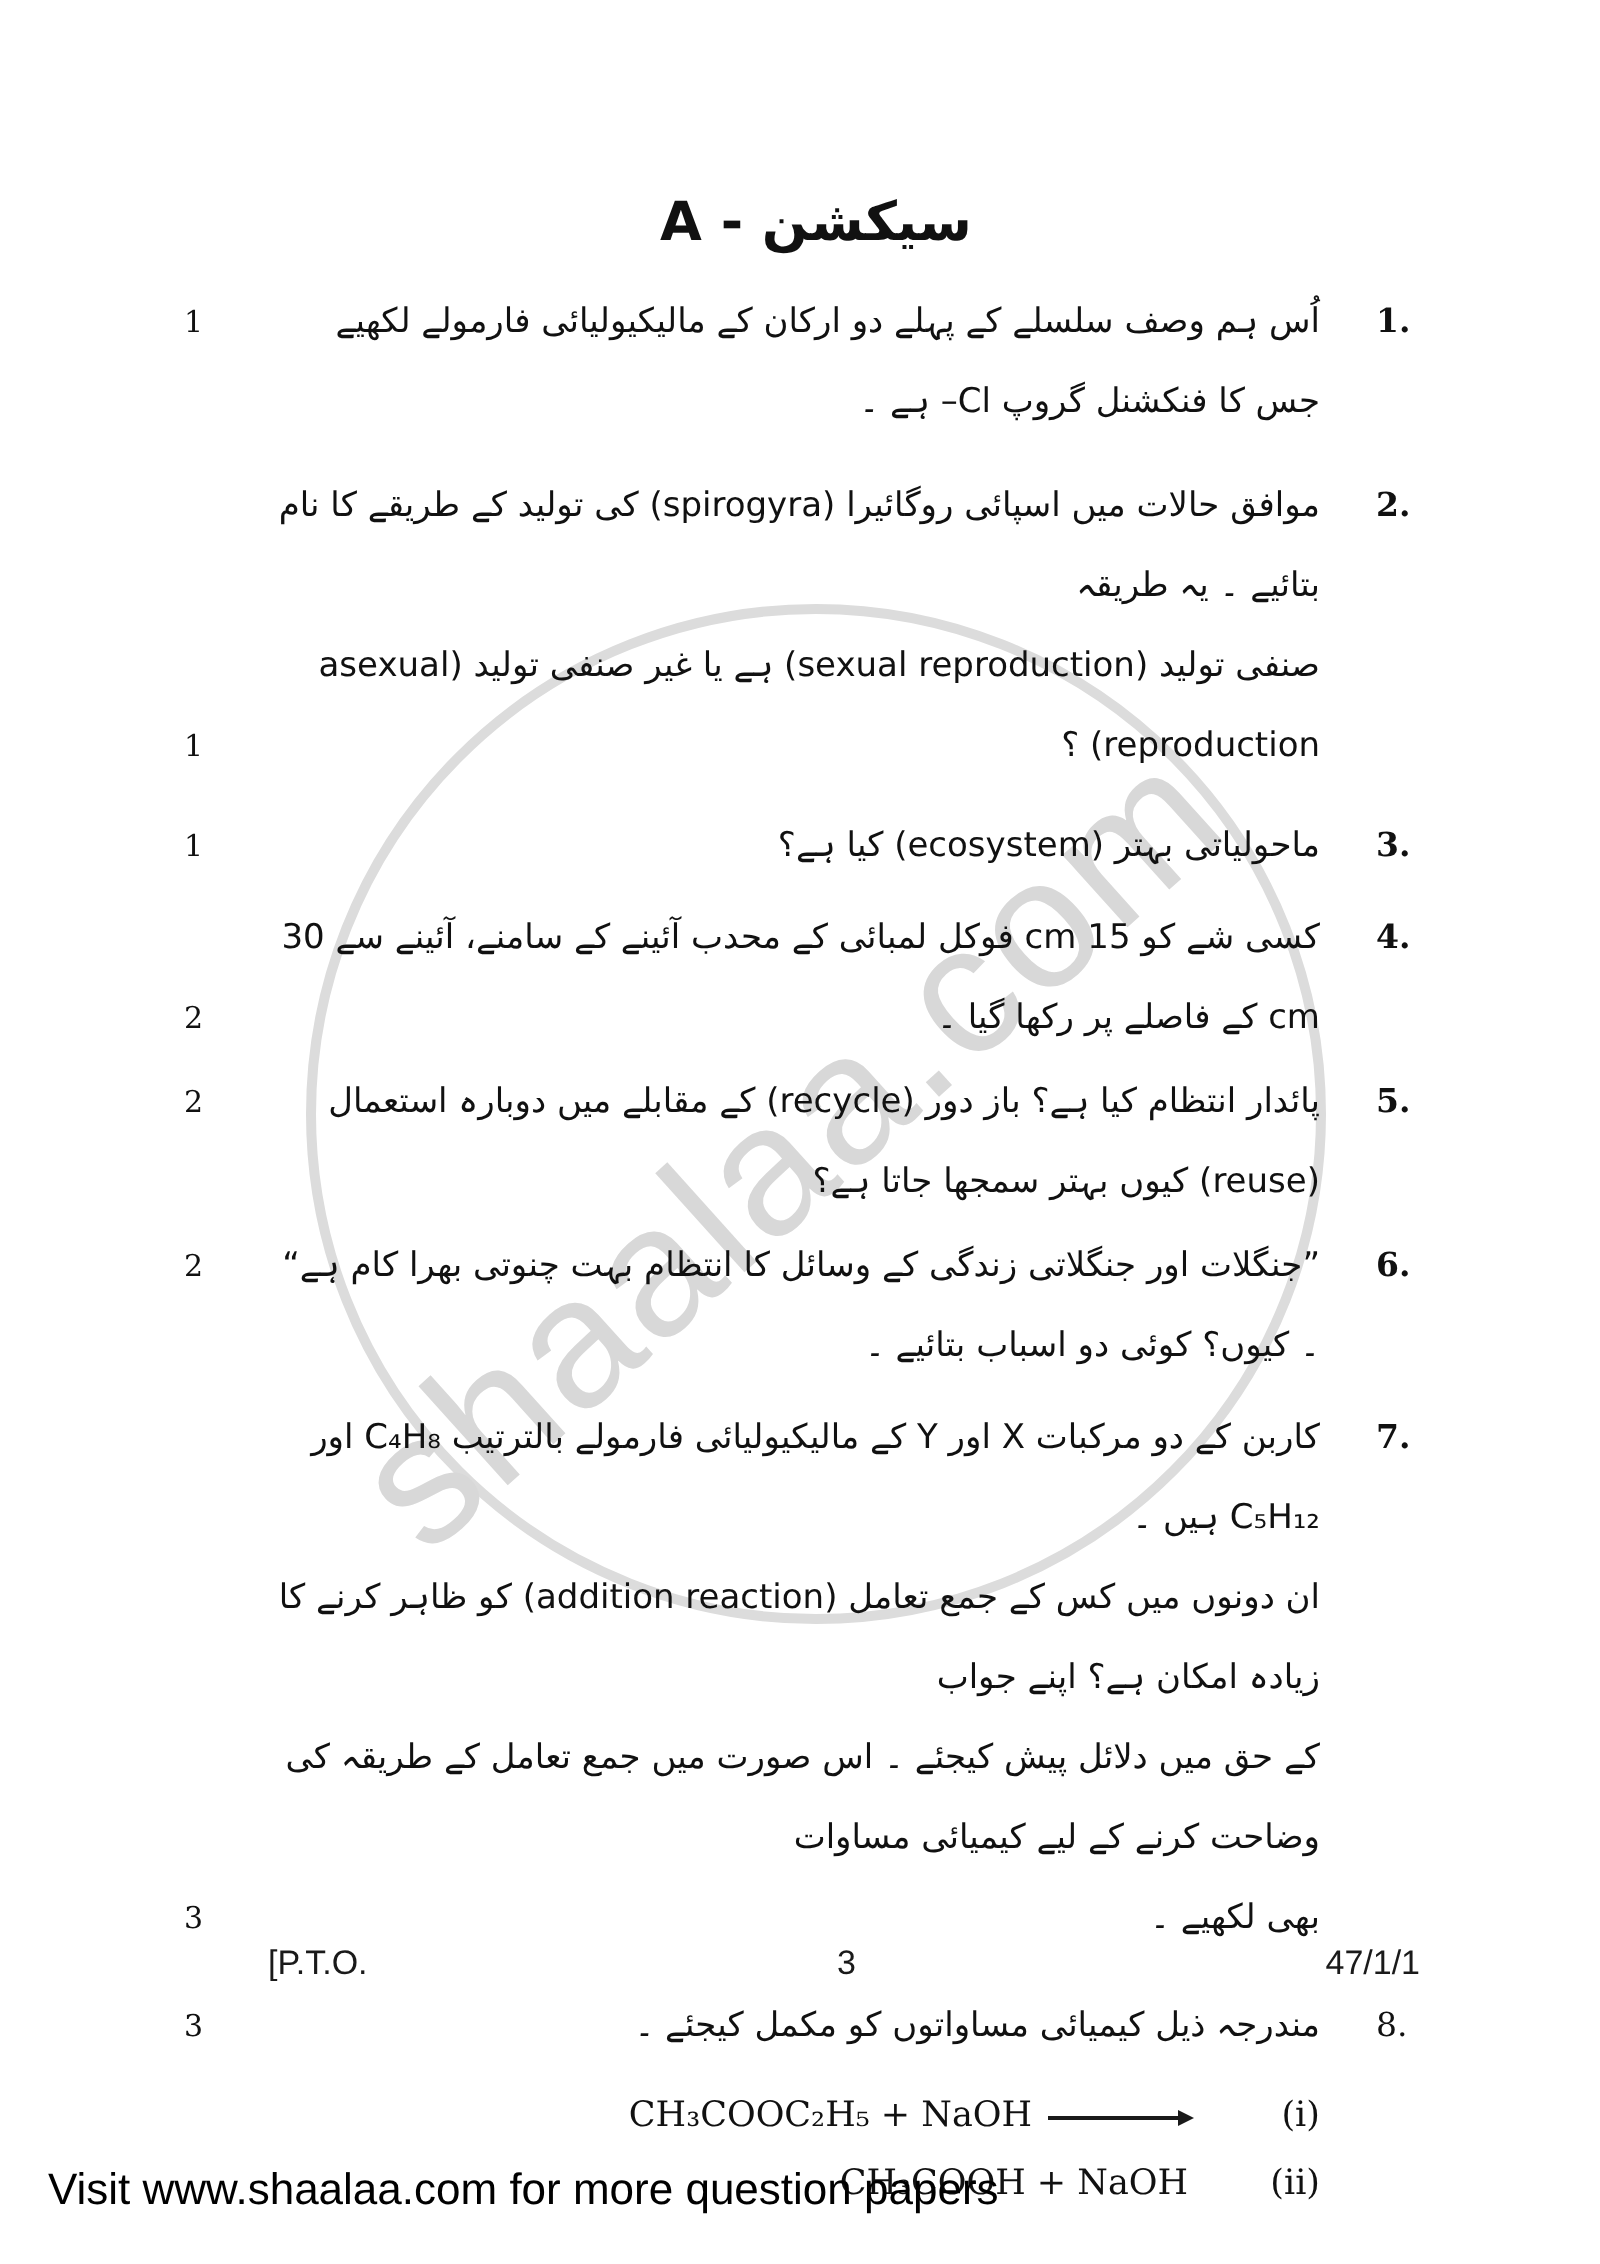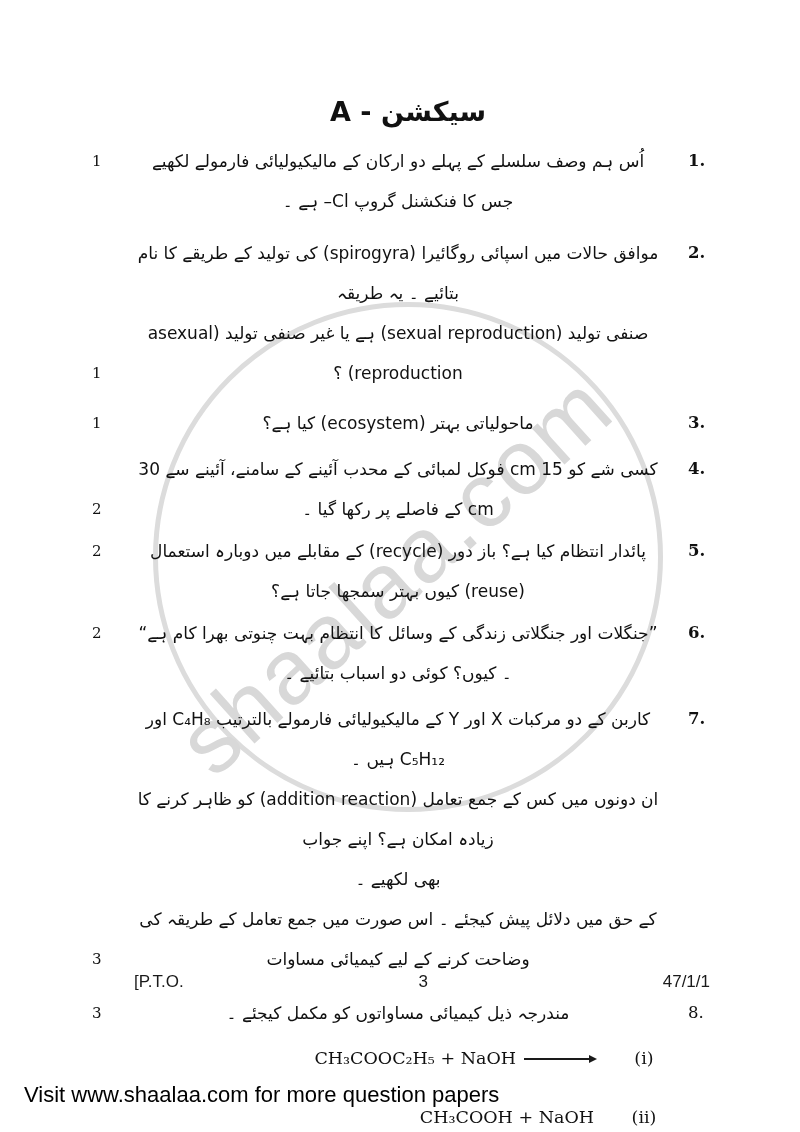--- a/index.html
+++ b/index.html
@@ -24,21 +24,21 @@
     margin:96px 0 0 0;text-align:center;font-size:27px;font-weight:700;
     font-family:"DejaVu Sans",sans-serif;
   }
   .q-row{display:flex;align-items:flex-start;}
   .q-marks{
     flex:0 0 44px;width:44px;font-family:"DejaVu Serif",serif;font-size:15px;
     line-height:40px;text-align:left;
   }
   .mark-bottom{align-self:flex-end;}
   .q-text{
-    flex:1 1 auto;text-align:center;font-size:17px;line-height:40px;
+    flex:1 1 auto;text-align:right;font-size:17px;line-height:40px;
     font-family:"DejaVu Sans",sans-serif;
   }
   .q-num{
     flex:0 0 64px;width:64px;padding-left:28px;box-sizing:border-box;
     font-family:"DejaVu Serif",serif;font-weight:700;font-size:16.5px;line-height:40px;
     text-align:left;
   }
   .num-regular{font-weight:400;}
 
   .mt-q1{margin-top:14px;}
@@ -46,21 +46,21 @@
   .mt-q3{margin-top:10px;}
   .mt-q4{margin-top:6px;}
   .mt-q5{margin-top:2px;}
   .mt-q6{margin-top:2px;}
   .mt-q7{margin-top:6px;}
   .mt-q8{margin-top:14px;}
 
   
   .equations{margin-top:8px;direction:ltr;}
   .eq-row{
-    display:flex;justify-content:flex-end;align-items:center;height:34px;margin-bottom:25px;
+    display:flex;justify-content:flex-end;align-items:center;height:34px;margin-bottom:0;
     font-family:"DejaVu Serif",serif;font-size:17.5px;line-height:20px;
   }
   .eq-formula{white-space:nowrap;}
   .rxn-arrow{display:inline-flex;flex-direction:column;align-items:center;margin:0 4px 0 8px;}
   .arrow-line{display:block;position:relative;width:66px;height:1.5px;background:#1a1a1a;margin-top:2px;}
   .arrow-line::after{
     content:"";position:absolute;right:-7px;top:50%;transform:translateY(-50%);
     width:0;height:0;border-top:4px solid transparent;border-bottom:4px solid transparent;
     border-left:8px solid #1a1a1a;
   }
@@ -137,22 +137,22 @@
         <div>”جنگلات اور جنگلاتی زندگی کے وسائل کا انتظام بہت چنوتی بھرا کام ہے“ ۔ کیوں؟ کوئی دو اسباب بتائیے ۔</div>
       </div>
       <div class="q-num">6.</div>
     </div>
 
     <div class="q-row mt-q7">
       <div class="q-marks mark-bottom">3</div>
       <div class="q-text" dir="rtl">
         <div>کاربن کے دو مرکبات X اور Y کے مالیکیولیائی فارمولے بالترتیب C₄H₈ اور C₅H₁₂ ہیں ۔</div>
         <div>ان دونوں میں کس کے جمع تعامل (addition reaction) کو ظاہر کرنے کا زیادہ امکان ہے؟ اپنے جواب</div>
+        <div>کے حق میں دلائل پیش کیجئے ۔ اس صورت میں جمع تعامل کے طریقہ کی وضاحت کرنے کے لیے کیمیائی مساوات</div>
         <div>بھی لکھیے ۔</div>
-        <div>کے حق میں دلائل پیش کیجئے ۔ اس صورت میں جمع تعامل کے طریقہ کی وضاحت کرنے کے لیے کیمیائی مساوات</div>
       </div>
       <div class="q-num">7.</div>
     </div>
 
     <div class="q-row mt-q8">
       <div class="q-marks">3</div>
       <div class="q-text" dir="rtl">
         <div>مندرجہ ذیل کیمیائی مساواتوں کو مکمل کیجئے ۔</div>
         <div class="equations">
           <div class="eq-row">

